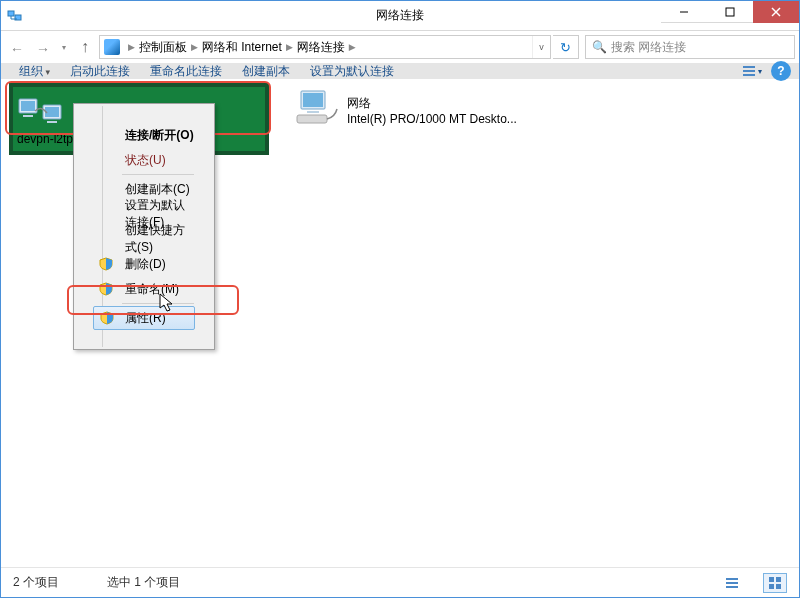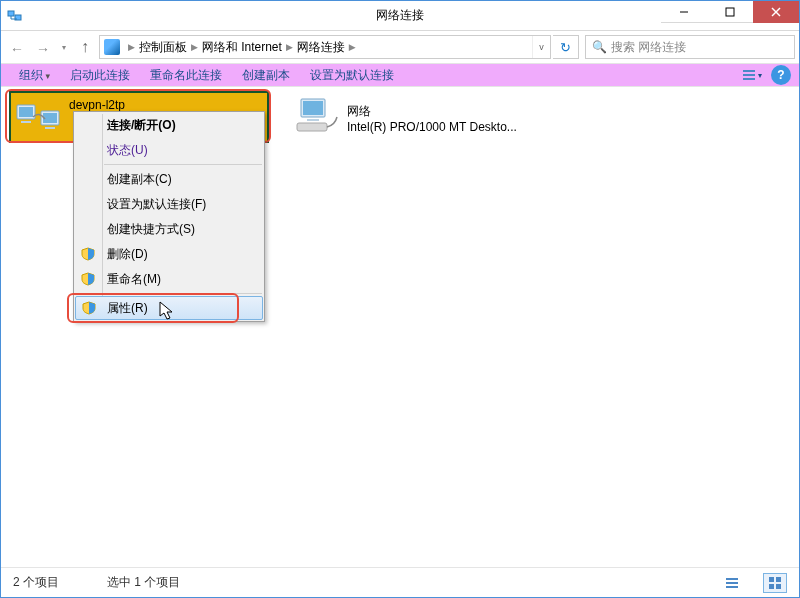--- a/index.html
+++ b/index.html
@@ -23,47 +23,47 @@
 .addr-bar .crumb-icon { width: 16px; height: 16px; margin: 0 4px; background: linear-gradient(135deg, #5cb3ff 40%, #0a5fa5); border-radius: 2px; }
 .addr-bar .sep { color: #888; padding: 0 4px; font-size: 9px; }
 .addr-bar .crumb { color: #000; }
 .addr-bar .spacer { flex: 1; }
 .addr-bar .drop { width: 18px; text-align: center; color: #666; border-left: 1px solid #eee; height: 100%; line-height: 22px; font-size: 9px; }
 .refresh-btn { width: 26px; height: 24px; border: 1px solid #ccc; border-left: none; display: flex; align-items: center; justify-content: center; color: #1979ca; font-size: 13px; }
 .search-box { width: 210px; height: 24px; border: 1px solid #ccc; margin-left: 4px; display: flex; align-items: center; font-size: 12px; color: #888; padding: 0 6px; }
 .search-box .mag { margin-right: 4px; font-size: 12px; }
 
 
-.toolbar { height: 24px; background: #f0abfc; border-top: 1px solid #e5e5e5; border-bottom: 1px solid #e5e5e5; display: flex; align-items: center; padding: 0 8px; font-size: 12px; gap: 0; }
+.toolbar { height: 16px; background: #e5e5e5; border-top: 1px solid #e5e5e5; border-bottom: 1px solid #e5e5e5; display: flex; align-items: center; padding: 0 8px; font-size: 12px; gap: 0; }
 .tool-item { padding: 4px 10px; color: #1b4f8a; }
 .tool-item.drop::after { content: " ▾"; font-size: 9px; color: #555; }
 .toolbar .spacer { flex: 1; }
 .tool-icon-btn { width: 26px; height: 24px; display: flex; align-items: center; justify-content: center; color: #1b4f8a; font-size: 13px; }
 .help-btn { width: 20px; height: 20px; border-radius: 50%; background: #3b96e2; color: #fff; font-size: 12px; display: flex; align-items: center; justify-content: center; font-weight: bold; margin-left: 6px; }
 
 
 .content { position: relative; height: calc(100% - 30px - 32px - 32px - 30px); padding: 8px 12px; }
 .conn-item { display: flex; align-items: flex-start; width: 260px; padding: 4px; position: absolute; }
-.conn-item.selected { background: #eab308; border: 2px solid #14532d; }
+.conn-item.selected { background: #15803d; border: 4px solid #14532d; flex-direction: column; }
 .conn-item .icon { width: 48px; height: 40px; margin-right: 6px; position: relative; }
 .net-icon-svg { width: 48px; height: 40px; }
 .conn-labels { font-size: 12px; line-height: 16px; }
 .conn-labels .name { color: #000; }
 .conn-labels .sub1 { color: #000000; margin-top: 8px; }
 .conn-labels .sub2 { color: #000000; text-align: right; }
 
 
 .highlight-rect { position: absolute; border: 2px solid #e74c3c; border-radius: 6px; pointer-events: none; }
 
 
-.context-menu { position: absolute; background: #f0f0f0; border: 1px solid #a0a0a0; box-shadow: 2px 2px 4px rgba(0,0,0,0.25); font-size: 12px; padding: 0; width: 192px; }
+.context-menu { position: absolute; background: #f0f0f0; border: 1px solid #a0a0a0; box-shadow: 2px 2px 4px rgba(0,0,0,0.25); font-size: 12px; padding: 18px; width: 142px; }
 .context-menu .gutter-line { position: absolute; left: 28px; top: 2px; bottom: 2px; width: 1px; background: #d0d0d0; }
 .menu-item { height: 24px; display: flex; align-items: center; padding-left: 32px; position: relative; margin: 1px; border-radius: 2px; }
 .menu-item.bold { font-weight: bold; }
-.menu-item.disabled { color: #4c1d95; }
+.menu-item.disabled { color: #7f1d1d; }
 .menu-item.hover { background: linear-gradient(#e8f1fb, #cfe4f8); border: 1px solid #7bb4e3; padding-left: 31px; text-align: right; }
 .menu-item .shield { position: absolute; left: 6px; width: 14px; height: 14px; }
 .menu-sep { height: 1px; background: #d0d0d0; margin: 2px 2px 2px 30px; }
 
 
 .cursor { position: absolute; width: 16px; height: 20px; pointer-events: none; z-index: 100; }
 
 
 .statusbar { position: absolute; bottom: 0; left: 0; right: 0; height: 30px; border-top: 1px solid #e5e5e5; display: flex; align-items: center; padding: 0 12px; font-size: 12px; color: #333; gap: 17px; }
 .statusbar .spacer { flex: 1; }

